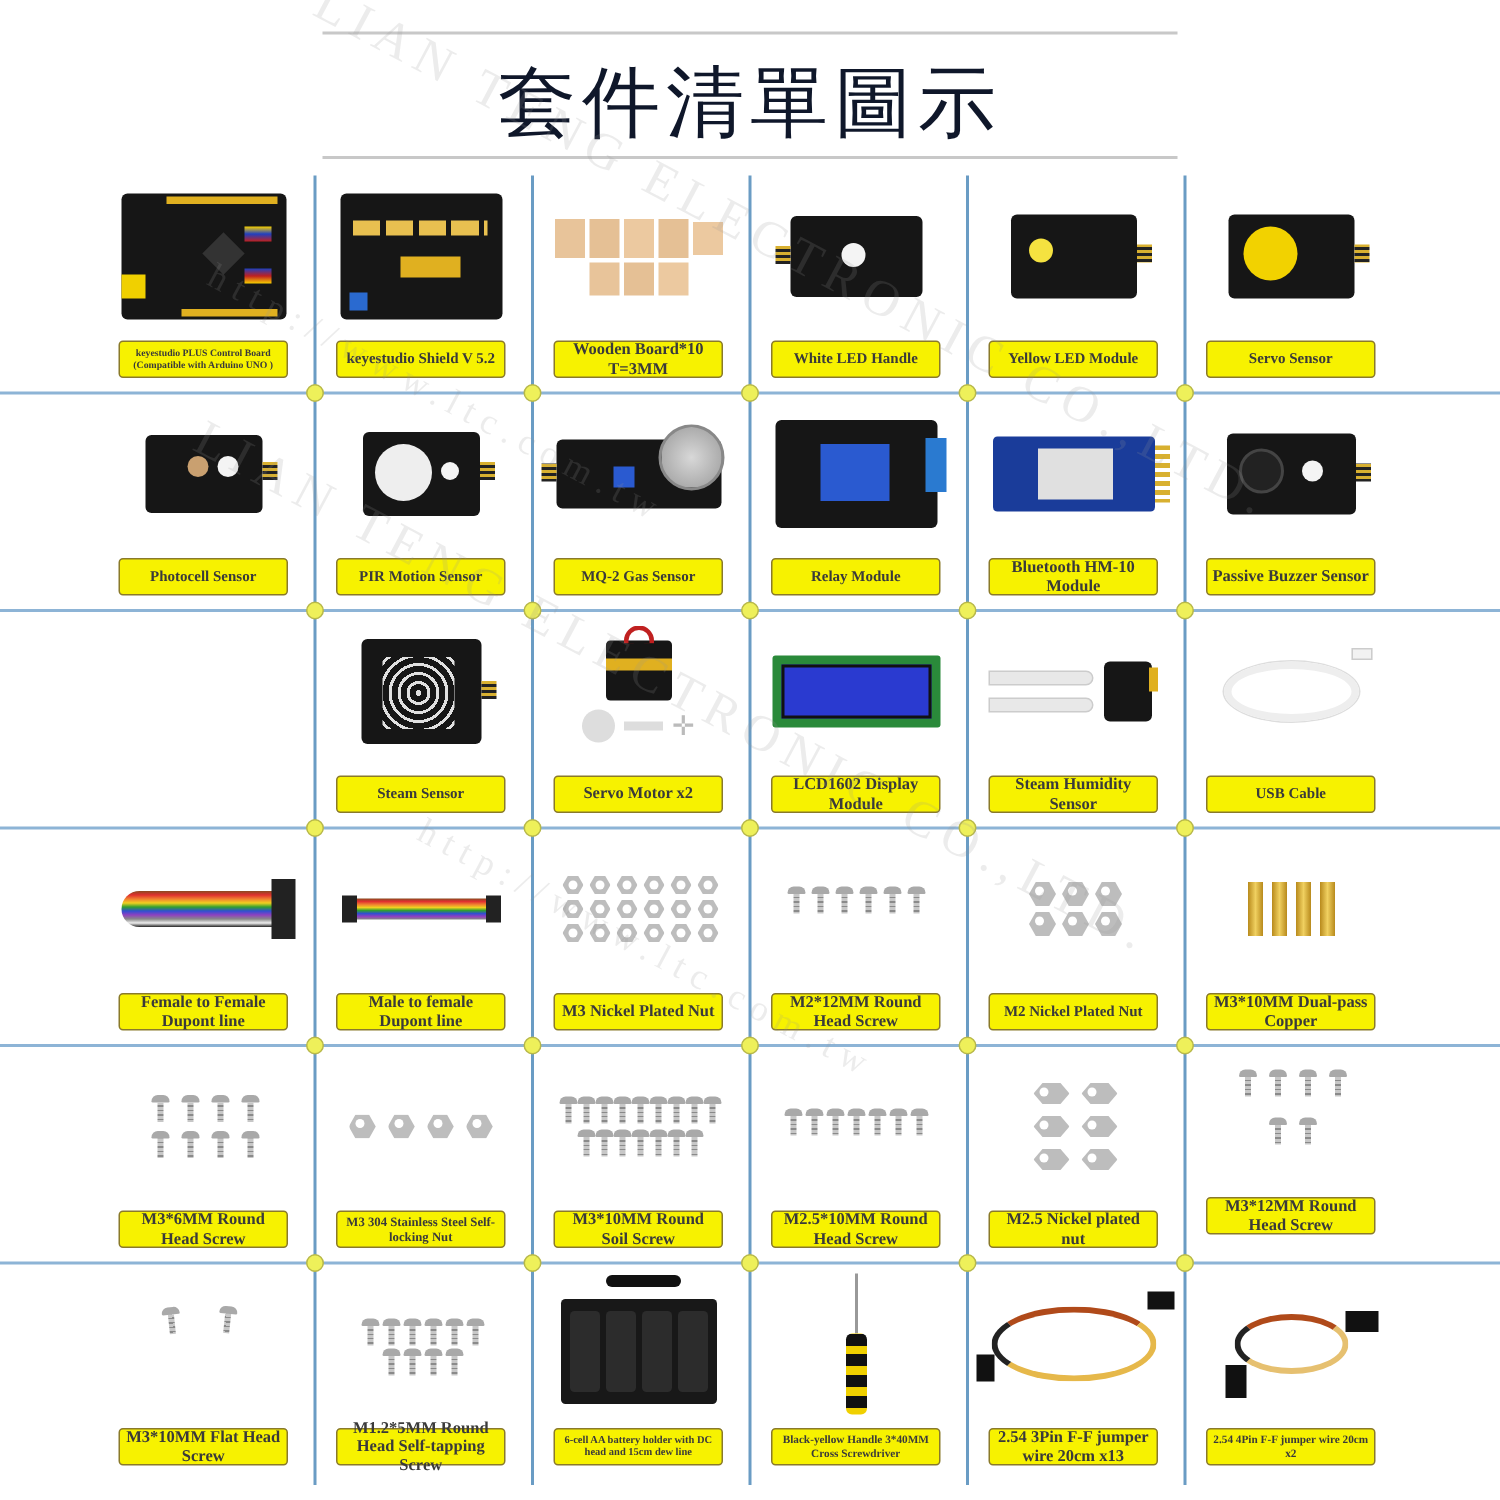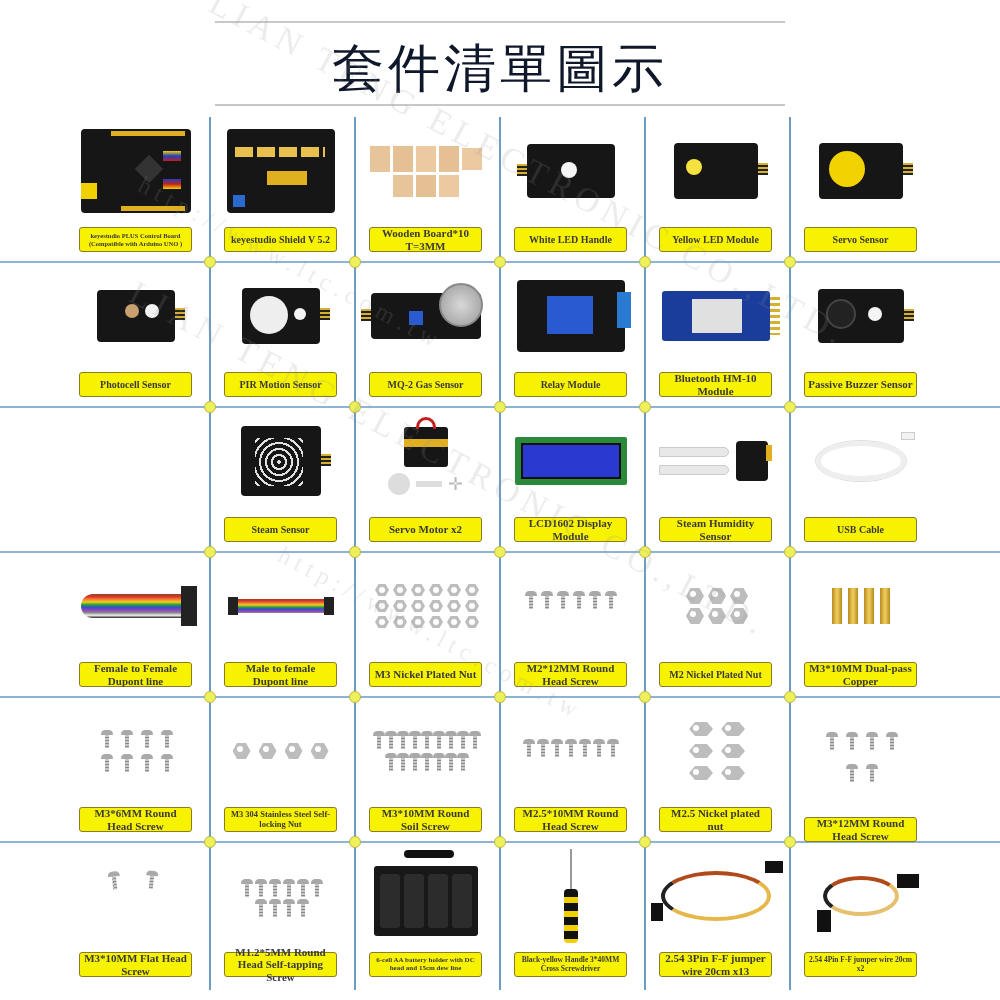--- a/index.html
+++ b/index.html
@@ -366,21 +366,21 @@
     <div class="pic" style="flex-wrap:wrap;width:70px;left:37px;align-content:center">
       <span class="nut" style="width:24px;height:14px;margin:4px"></span>
         <span class="nut" style="width:24px;height:14px;margin:4px"></span>
       <span class="nut" style="width:24px;height:14px;margin:4px"></span>
         <span class="nut" style="width:24px;height:14px;margin:4px"></span>
       <span class="nut" style="width:24px;height:14px;margin:4px"></span>
         <span class="nut" style="width:24px;height:14px;margin:4px"></span>
     </div>
     <div class="label">M2.5 Nickel plated nut</div>
   </div>
-  <div class="cell" style="left:725px;top:590px">
+  <div class="cell" style="left:725px;top:571px">
     <div class="pic" style="flex-wrap:wrap;width:80px;left:32px;align-content:center">
       <span class="screw" style="height:26px;margin:3px 6px"></span>
         <span class="screw" style="height:26px;margin:3px 6px"></span>
         <span class="screw" style="height:26px;margin:3px 6px"></span>
       <span class="screw" style="height:26px;margin:3px 6px"></span>
         <span class="screw" style="height:26px;margin:3px 6px"></span>
         <span class="screw" style="height:26px;margin:3px 6px"></span>
     </div>
     <div class="label">M3*12MM Round Head Screw</div>
   </div>

